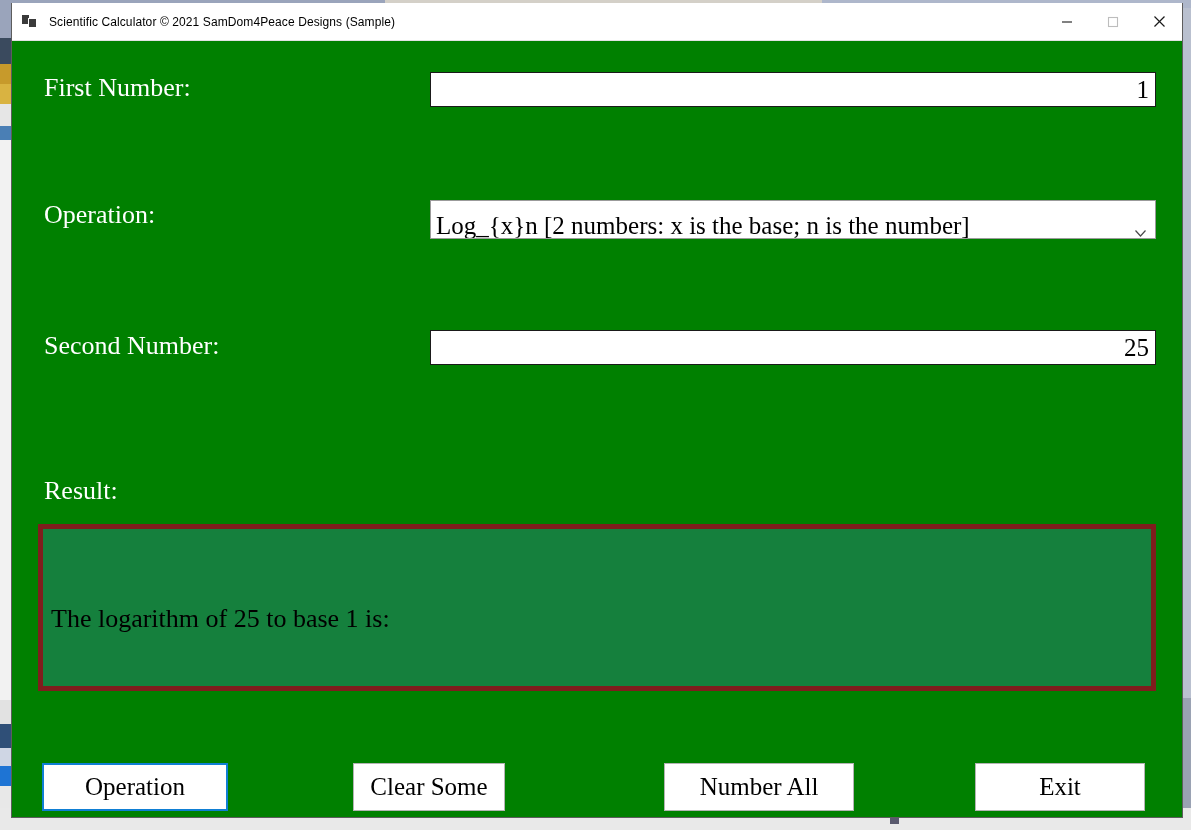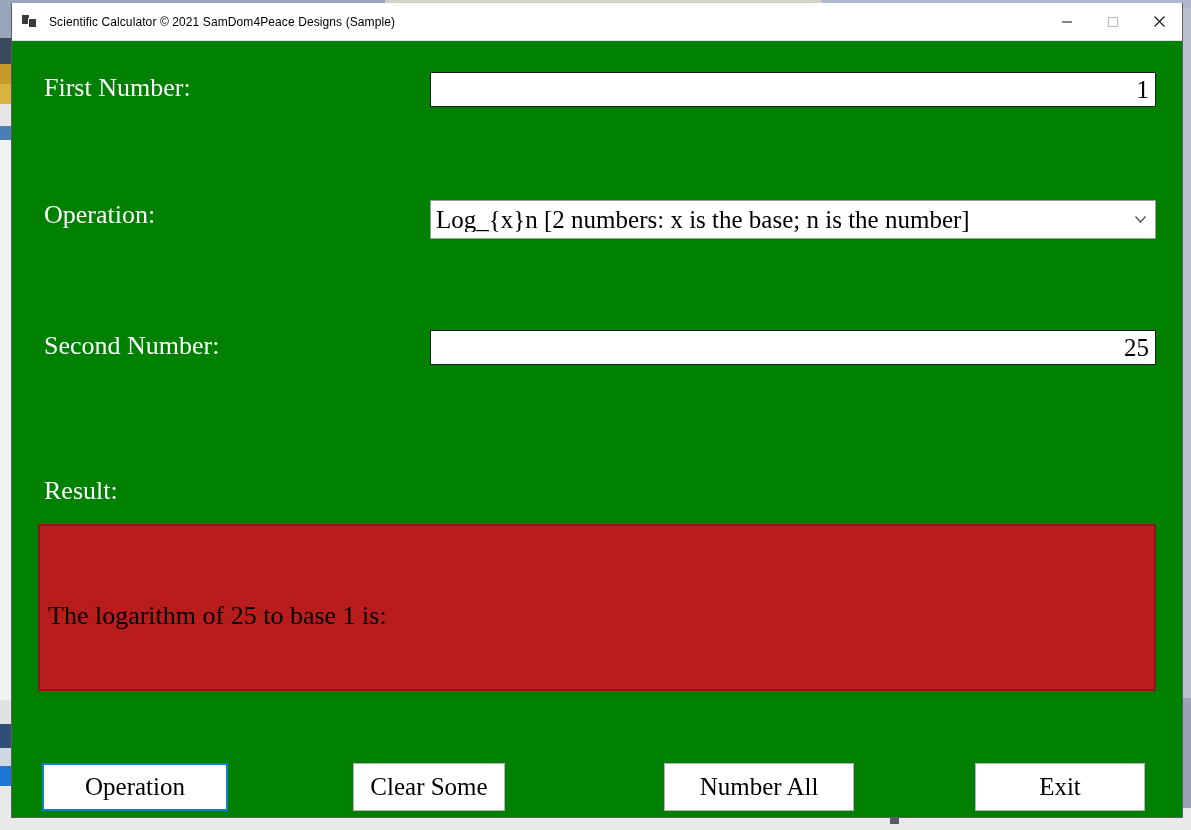--- a/index.html
+++ b/index.html
@@ -176,21 +176,21 @@
   #input-first  { top: 69px; }
   #input-second { top: 327px; padding-left: 46px; }
 
   .op-select {
     position: absolute;
     left: 418px; top: 197px;
     width: 726px; height: 39px;
     background: #ffffff;
     border: 1px solid #9b9b9b;
     display: flex;
-    align-items: center;
+    align-items: flex-end;
   }
   .op-select .op-text {
     flex: 1 1 auto;
     font-family: "Liberation Serif", serif;
     font-size: 25px;
     color: #000000;
     white-space: nowrap;
     overflow: hidden;
     padding-left: 5px;
     line-height: 1;
@@ -200,22 +200,22 @@
     width: 30px;
     display: flex;
     align-items: center;
     justify-content: center;
   }
 
   #result-box {
     position: absolute;
     left: 26px; top: 521px;
     width: 1118px; height: 167px;
-    background: #b91c1c;
-    border: 2px solid #7f1d1d;
+    background: #15803d;
+    border: 5px solid #7f1d1d;
     font-family: "Liberation Serif", serif;
     font-size: 26px;
     color: #000000;
     padding: 6px 8px 0 8px;
     overflow: hidden;
     line-height: 1.28;
     white-space: pre-wrap;
   }
   #result-box .res-line-1 { display: block; }
 

